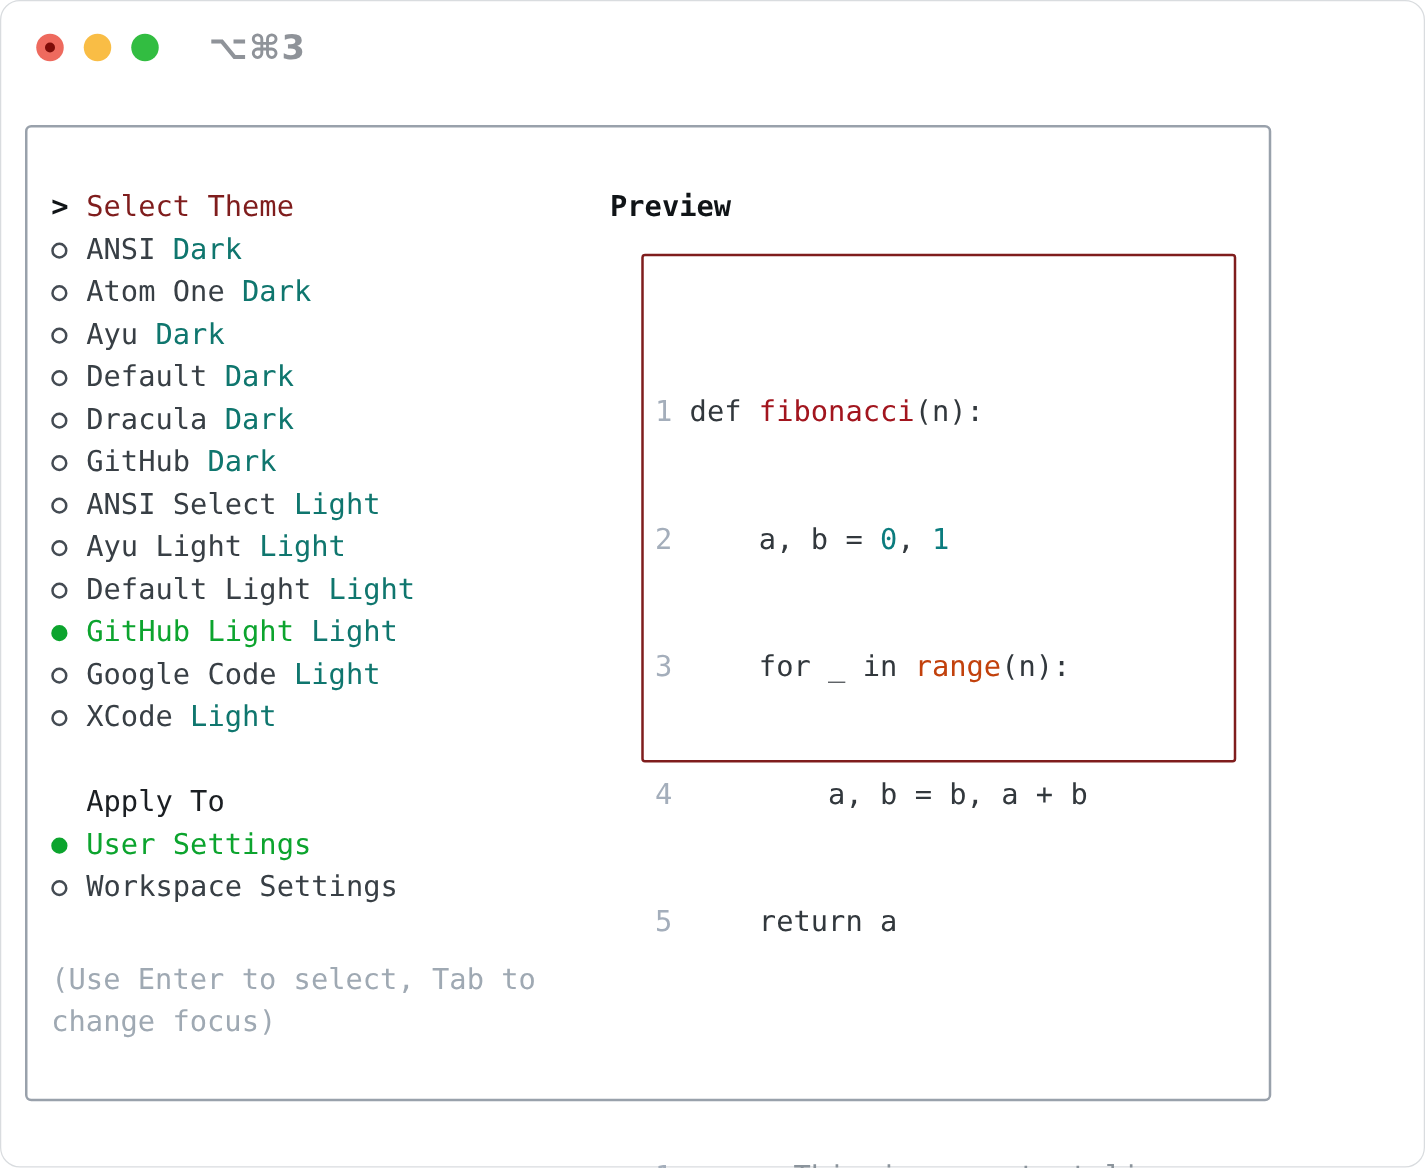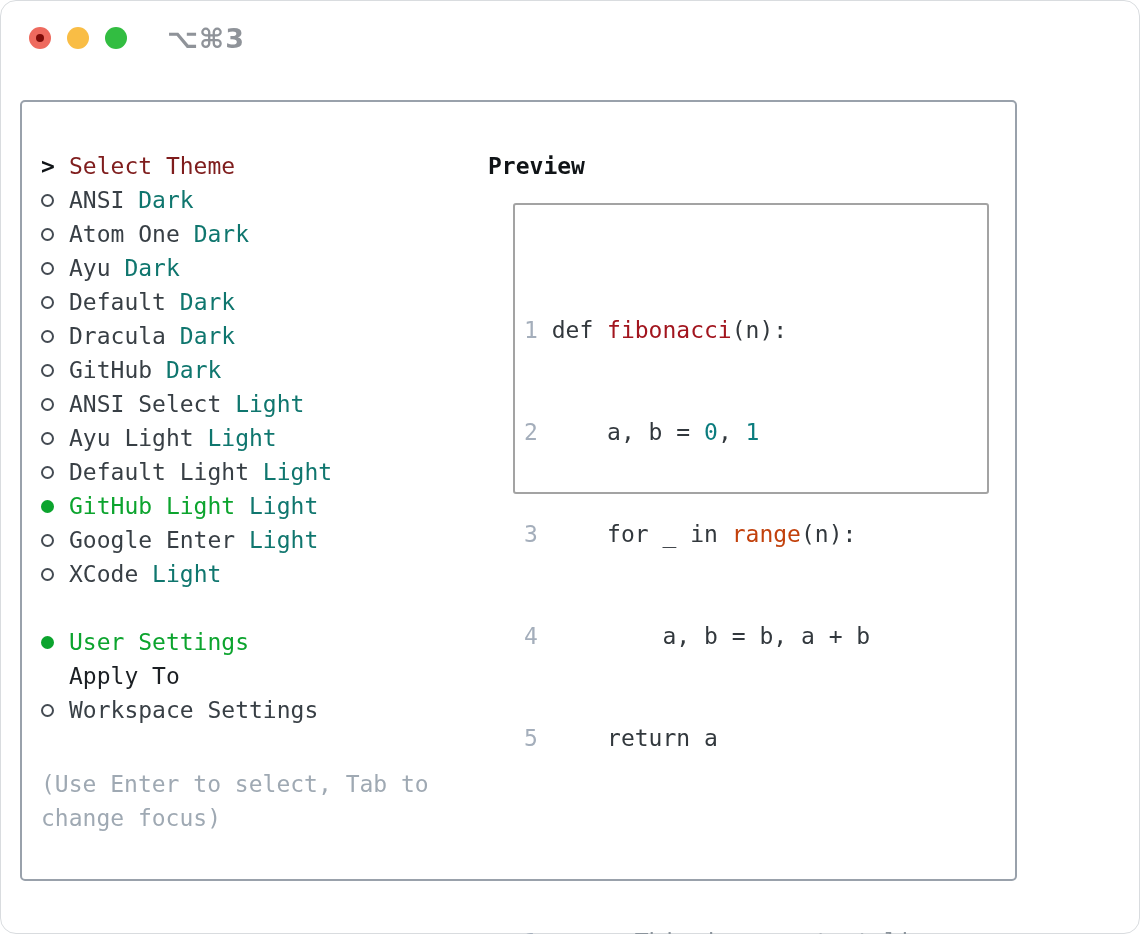--- a/index.html
+++ b/index.html
@@ -48,22 +48,22 @@
   .vr { color:#0f766e; margin-left:1ch; }
   .spacer { height:34px; }
   .apply-hdr { color:#1b1f23; }
   .hint { margin-top:40px; width:470px; color:#9fa9b3;
     white-space:normal; word-break:normal; }
 
   
   .preview-title { position:absolute; left:466px; top:47px; font-size:23px;
     line-height:34px; font-weight:bold; color:#101417; }
   .preview-box {
-    position:absolute; left:491px; top:101px; width:476px; height:291px;
-    border:2px solid #a3a3a3; border-radius:3px; background:#ffffff;
+    position:absolute; left:491px; top:101px; width:476px; height:407px;
+    border:2px solid #7f1d1d; border-radius:3px; background:#ffffff;
   }
   .codeblock { padding:40px 0 0 9px; font-size:23px; line-height:34px;
     white-space:pre; color:#32383d; }
   .cl { height:34px; }
   .ln { display:inline-block; width:2ch; color:#a4aebb; }
   .tok-func { color:#a2151e; }
   .tok-const { color:#0b7c7e; }
   .tok-builtin { color:#c2410c; }
   .diff-context { color:#8b949c; }
 </style>
@@ -135,38 +135,38 @@
         <span class="nm">Default Light</span>
         <span class="vr">Light</span>
       </div>
       <div class="row sel">
         <span class="mark"><span class="circle"></span></span>
         <span class="nm">GitHub Light</span>
         <span class="vr">Light</span>
       </div>
       <div class="row">
         <span class="mark"><span class="circle"></span></span>
-        <span class="nm">Google Enter</span>
+        <span class="nm">Google Code</span>
         <span class="vr">Light</span>
       </div>
       <div class="row">
         <span class="mark"><span class="circle"></span></span>
         <span class="nm">XCode</span>
         <span class="vr">Light</span>
       </div>
 
       <div class="spacer"></div>
 
+      <div class="row">
+        <span class="mark"></span>
+        <span class="apply-hdr">Apply To</span>
+      </div>
       <div class="row sel">
         <span class="mark"><span class="circle"></span></span>
         <span class="nm">User Settings</span>
-      </div>
-      <div class="row">
-        <span class="mark"></span>
-        <span class="apply-hdr">Apply To</span>
       </div>
       <div class="row">
         <span class="mark"><span class="circle"></span></span>
         <span class="nm">Workspace Settings</span>
       </div>
 
       <div class="hint">(Use Enter to select, Tab to change focus)</div>
     </div>
 
     <div class="preview-title">Preview</div>

